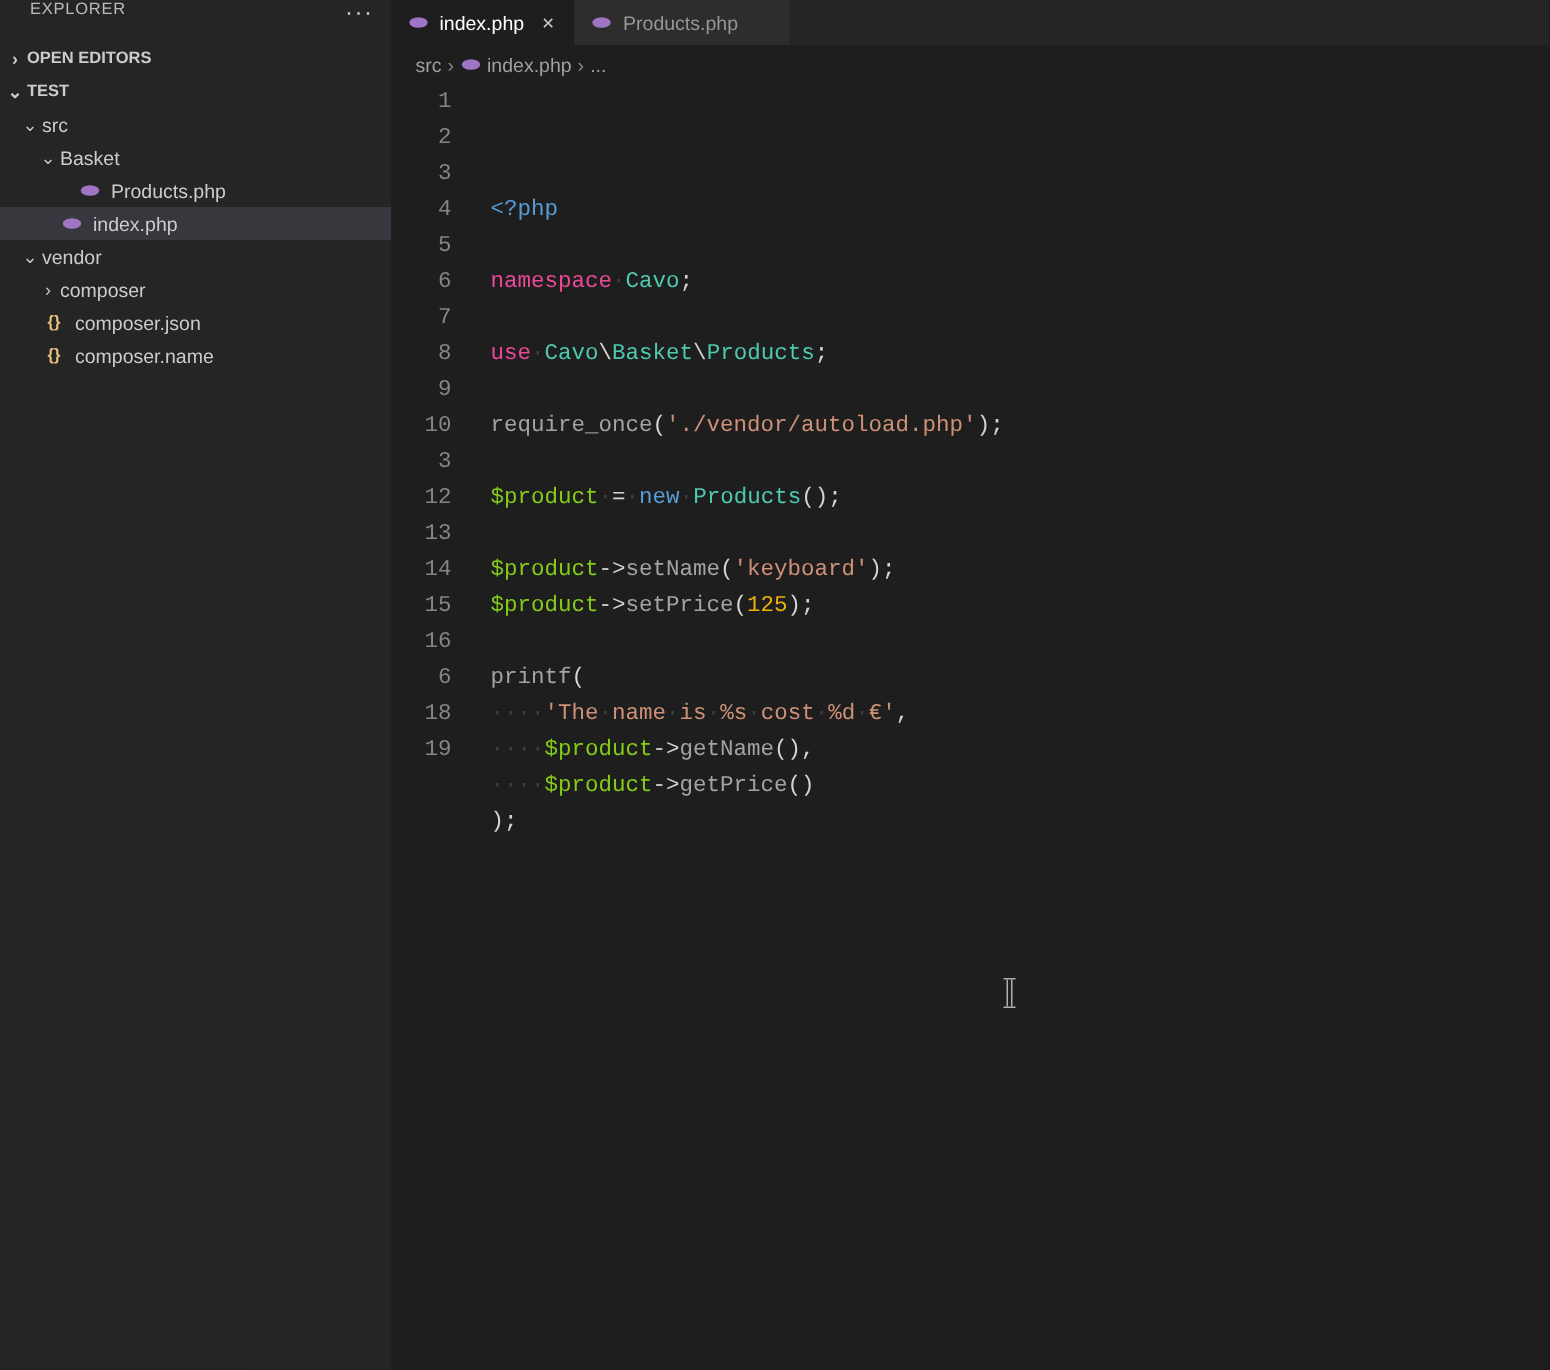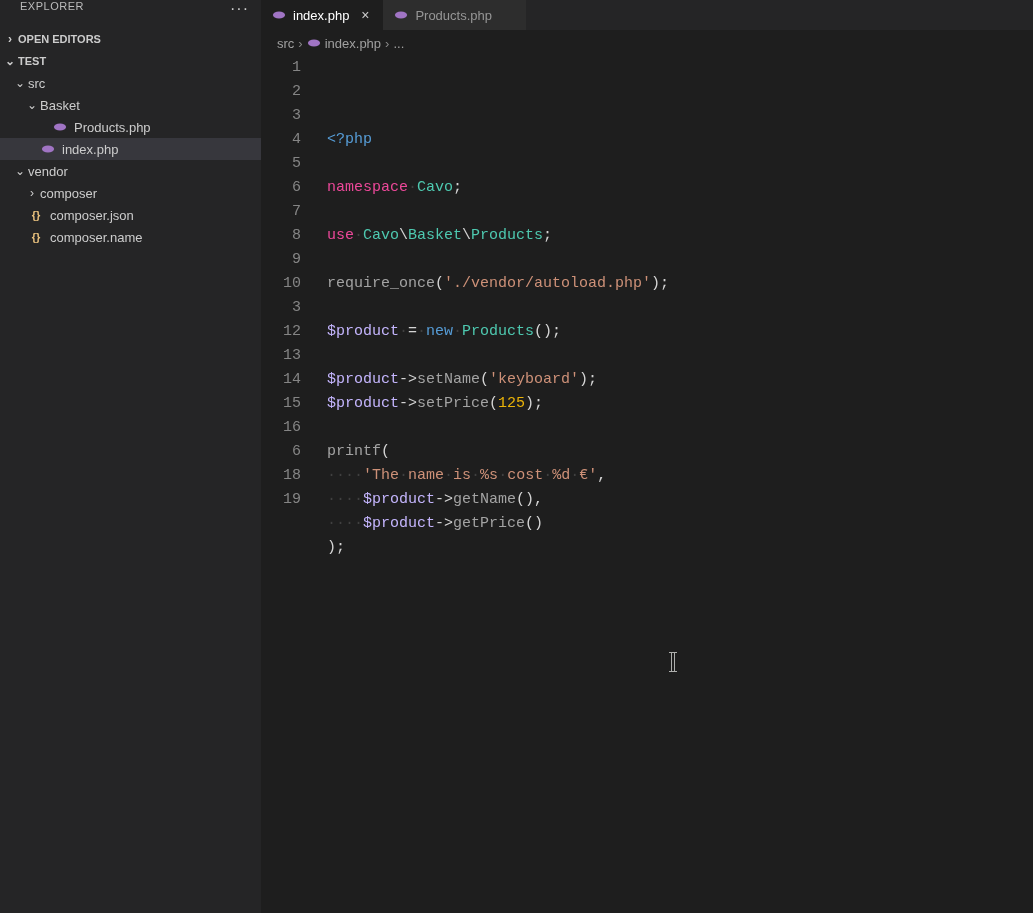--- a/index.html
+++ b/index.html
@@ -147,21 +147,21 @@
   padding-left: 6px;
   position: relative;
 }
 .code-line { height: 24px; }
 
 .tok-tag { color: #569cd6; }
 .tok-kw { color: #ec4899; }
 .tok-ns { color: #4ec9b0; }
 .tok-fn { color: #a3a3a3; }
 .tok-str { color: #ce9178; }
-.tok-var { color: #c4b5fd; }
+.tok-var { color: #84cc16; }
 .tok-num { color: #eab308; }
 .tok-punc { color: #d4d4d4; }
 .tok-ws { color: #404040; }
 .tok-op { color: #d4d4d4; }
 .tok-new { color: #569cd6; }
 
 .cursor-beam {
   position: absolute;
   width: 2px;
   height: 18px;

